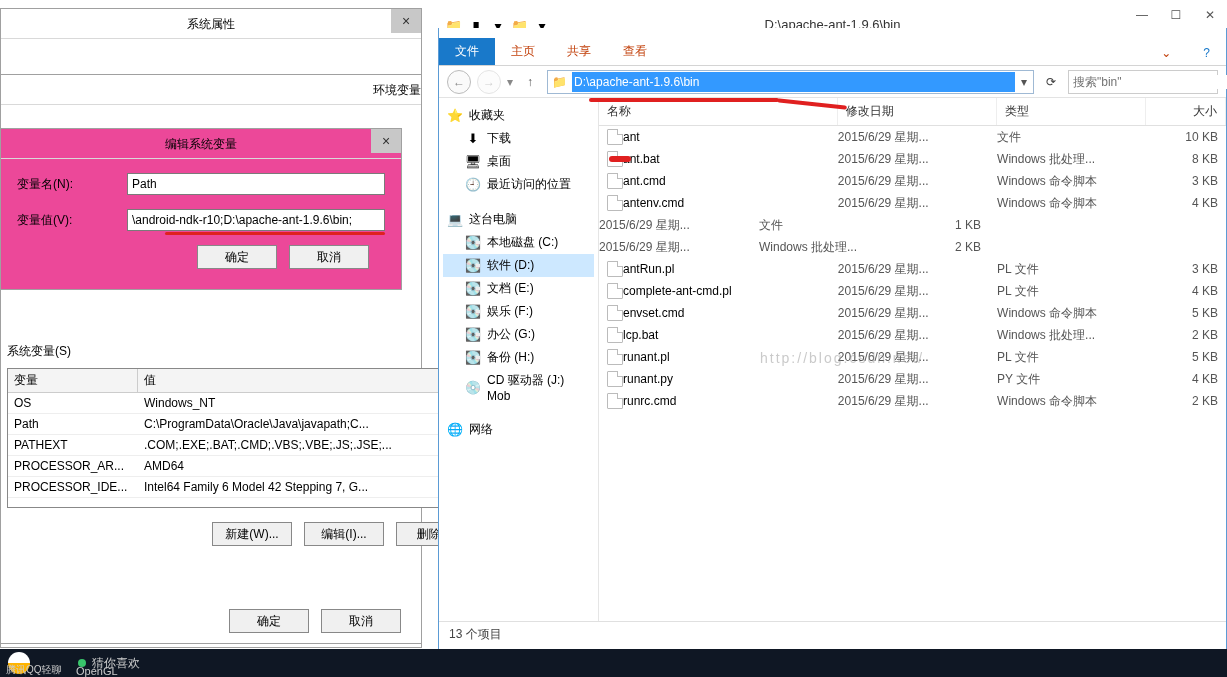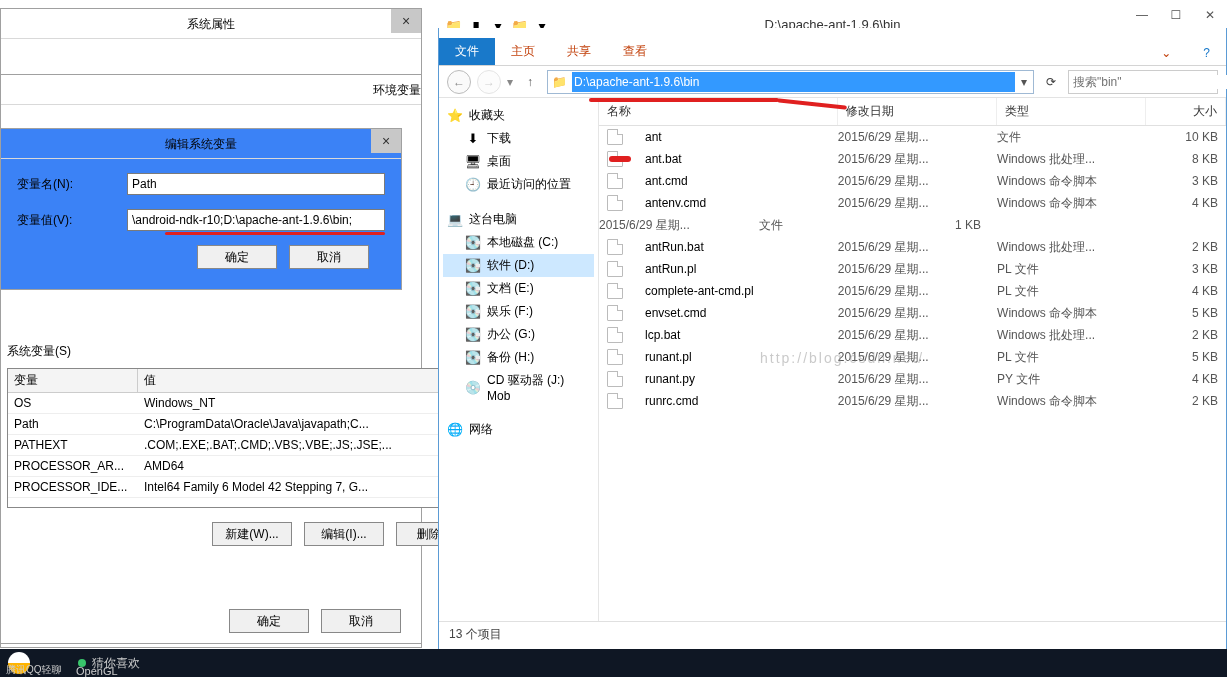--- a/index.html
+++ b/index.html
@@ -9,21 +9,21 @@
 .sysprops { position: absolute; left: 0; top: 8px; width: 422px; height: 640px; background: #fff; border: 1px solid #a0a0a0; }
 .sysprops .dlg-title { height: 30px; line-height: 30px; text-align: center; font-size: 13px; border-bottom: 1px solid #d9d9d9; position: relative; }
 .sysprops .dlg-close { position: absolute; right: 0; top: 0; width: 30px; height: 24px; background: #c8c8c8; color: #333; text-align: center; line-height: 24px; font-size: 14px; cursor: pointer; }
 .tabs { display: flex; border-bottom: 1px solid #bbb; margin: 4px 2px 0 2px; }
 .tab { padding: 4px 10px; border: 1px solid #bbb; border-bottom: none; margin-right: 2px; background: #f0f0f0; position: relative; top: 1px; cursor: pointer; }
 .tab.active { background: #fff; }
 
 .envvars { position: absolute; left: 0; top: 74px; width: 422px; height: 570px; background: #fff; border: 1px solid #a0a0a0; }
 .envvars .dlg-title { height: 30px; line-height: 30px; text-align: right; font-size: 13px; border-bottom: 1px solid #d9d9d9; position: relative; }
 
-.editvar { position: absolute; left: 0; top: 128px; width: 402px; height: 162px; background: #3b82f6; border: 1px solid #a0a0a0; z-index: 3; }
+.editvar { position: absolute; left: 0; top: 128px; width: 402px; height: 162px; background: #ec4899; border: 1px solid #a0a0a0; z-index: 3; }
 .editvar .etitle { height: 30px; line-height: 30px; text-align: center; font-size: 13px; border-bottom: 1px solid #d9d9d9; position: relative; }
 .editvar .close { position: absolute; right: 0; top: 0; width: 30px; height: 24px; background: #c8c8c8; color:#333; text-align:center; line-height:24px; font-size:14px; cursor:pointer;}
 .editvar .body { padding: 14px 16px; }
 .frow { display: flex; align-items: center; margin-bottom: 14px; }
 .frow label { width: 110px; }
 .frow input { flex: 1; height: 22px; border: 1px solid #7a7a7a; padding: 0 4px; font-size: 12px; }
 .underline-red { position:absolute; height:3px; background:#e02020; border-radius:2px; }
 .btnrow { display:flex; justify-content:flex-end; gap:12px; padding:0 16px; }
 .win-btn { min-width:80px; height:24px; border:1px solid #888; background:#f0f0f0; cursor:pointer; font-size:12px; }
 
@@ -70,21 +70,21 @@
 .navhdr { display:flex; align-items:center; gap:6px; font-size:12px; padding:3px 4px; cursor:pointer;}
 .navitem { display:flex; align-items:center; gap:6px; padding:3px 4px 3px 22px; cursor:pointer; }
 .navitem.selected { background:#cde8ff; }
 .ni-ico { width:16px; height:16px; display:inline-flex; align-items:center; justify-content:center; font-size:13px; }
 
 .filelist { flex:1; overflow:auto; }
 .fl-hdr { display:flex; border-bottom:1px solid #e0e0e0; font-size:12px; color:#333;}
 .fl-hdr div { padding:5px 8px; border-right:1px solid #eee;}
 .col-name { width:240px;} .col-date{width:160px;} .col-type{width:150px;} .col-size{width:80px; text-align:right;}
 .fl-row { display:flex; align-items:center; height:22px; cursor:pointer;}
-.fl-row .c-name{ width:240px; padding-left:8px; display:flex; align-items:center; gap:22px;}
+.fl-row .c-name{ width:240px; padding-left:8px; display:flex; align-items:center; gap:0;}
 .fl-row .c-date{ width:160px; color:#555;}
 .fl-row .c-type{ width:150px; color:#555;}
 .fl-row .c-size{ width:80px; text-align:right; color:#555; padding-right:8px;}
 .file-ico { width:16px; height:16px; display:inline-block; background:#fff; border:1px solid #bbb; border-radius:1px; position:relative;}
 .file-ico::after{content:""; position:absolute; right:-1px; top:-1px; width:5px; height:5px; background:#fff; border-left:1px solid #bbb; border-bottom:1px solid #bbb;}
 
 .statusbar { height:24px; border-top:1px solid #e0e0e0; line-height:24px; padding-left:10px; color:#444;}
 
 .red-mark { position:absolute; background:#e02020; border-radius:4px; height:4px;}
 
@@ -338,24 +338,20 @@
             <div class="c-date">2015/6/29 星期...</div>
             <div class="c-type">Windows 命令脚本</div>
             <div class="c-size">4 KB</div>
           </div>
           <div class="fl-row">
             <div class="c-date">2015/6/29 星期...</div>
             <div class="c-type">文件</div>
             <div class="c-size">1 KB</div>
           </div>
           <div class="fl-row">
-            <div class="c-name">
-              <span class="file-ico"></span>
-              <span>antRun.bat</span>
-            </div>
             <div class="c-date">2015/6/29 星期...</div>
             <div class="c-type">Windows 批处理...</div>
             <div class="c-size">2 KB</div>
           </div>
           <div class="fl-row">
             <div class="c-name">
               <span class="file-ico"></span>
               <span>antRun.pl</span>
             </div>
             <div class="c-date">2015/6/29 星期...</div>

